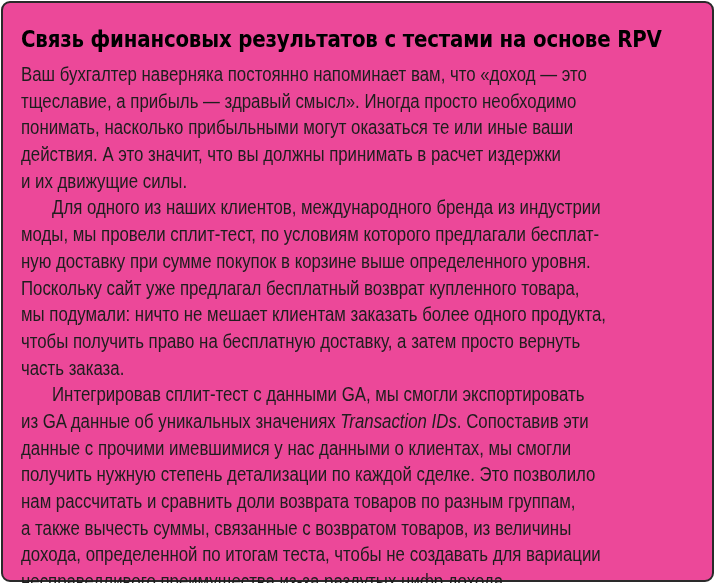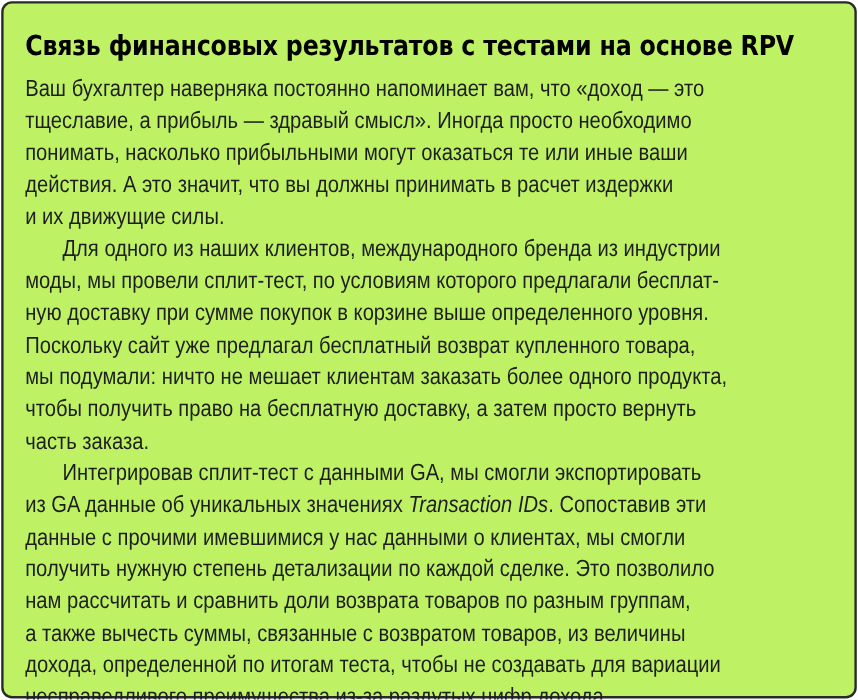--- a/index.html
+++ b/index.html
@@ -16,21 +16,21 @@
       color: #1a1a1a;
     }
     .box {
       position: absolute;
       left: 1px;
       top: 1px;
       width: 709px;
       height: 577px;
       border: 2px solid #2a2a2a;
       border-radius: 9px;
-      background: #bef264;
+      background: #ec4899;
     }
     .title {
       position: absolute;
       left: 18px;
       top: 22px;
       font-family: "DejaVu Sans", "Liberation Sans", sans-serif;
       font-weight: bold;
       font-size: 23px;
       line-height: 28px;
       color: #000000;

